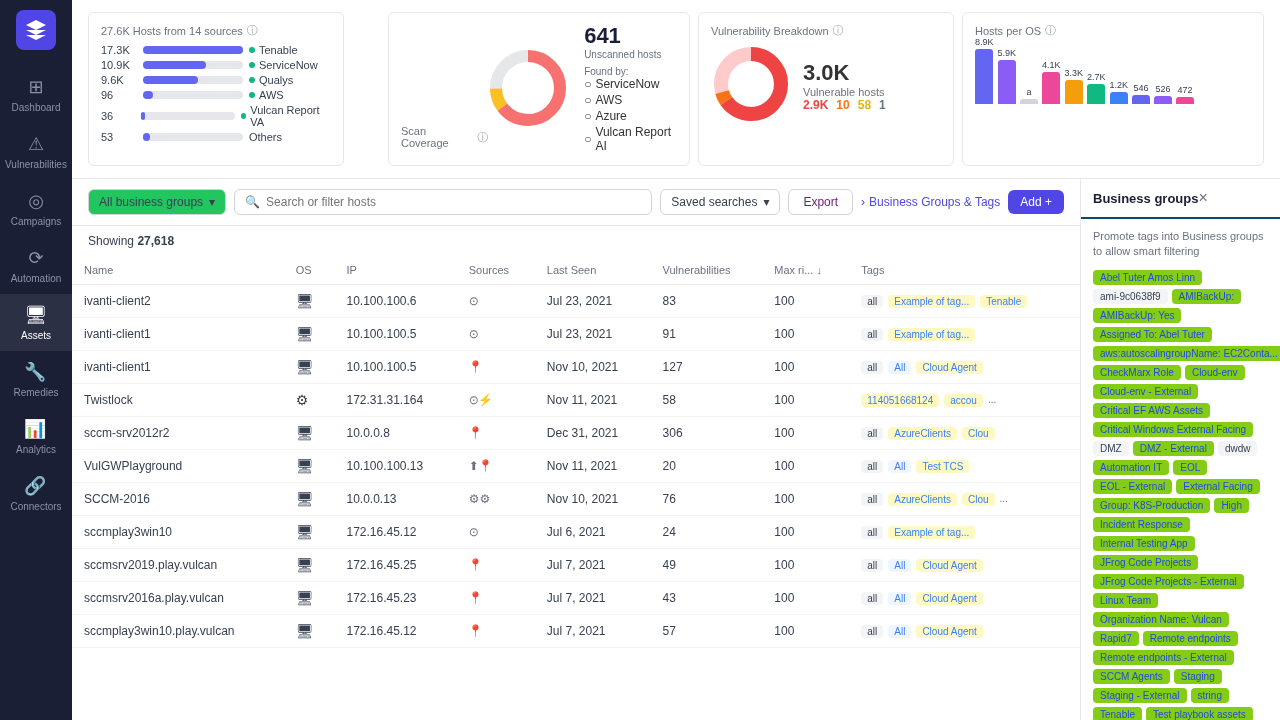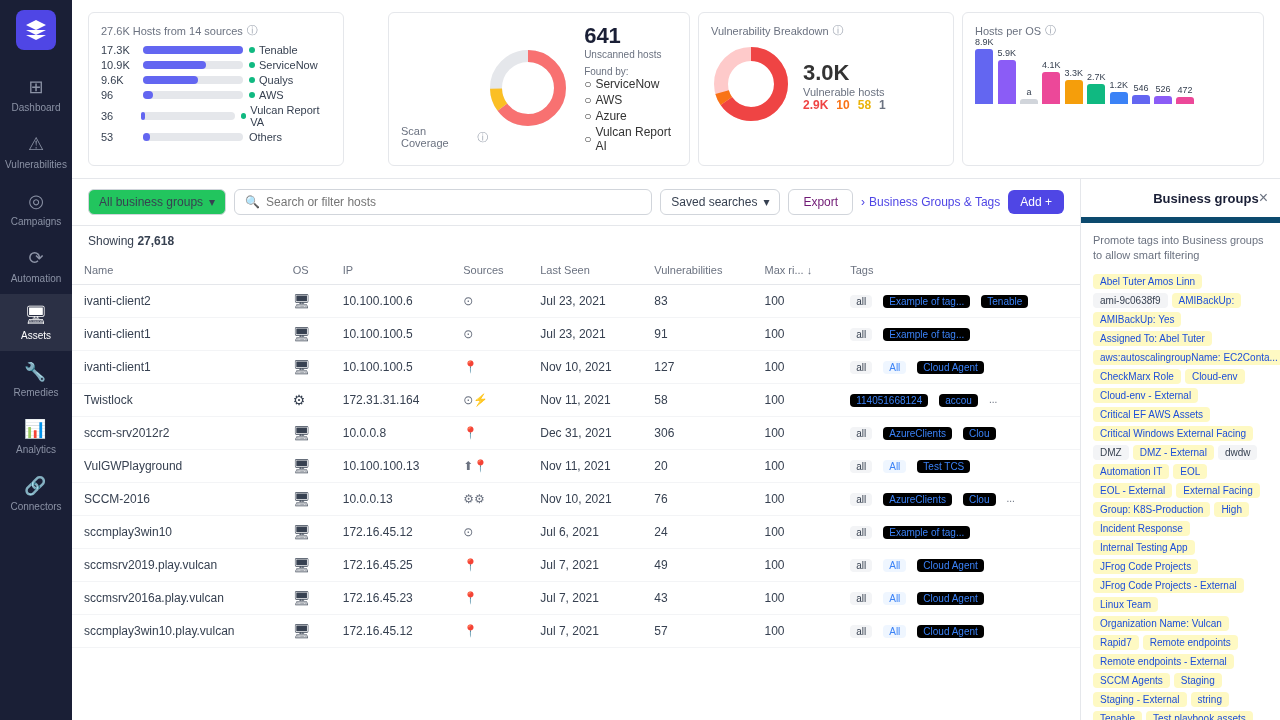--- a/index.html
+++ b/index.html
@@ -66,36 +66,36 @@
 
     
     .table-container { flex: 1; overflow-y: auto; }
     .showing-row { padding: 8px 16px; font-size: 12px; color: #374151; }
     .showing-row strong { font-weight: 600; }
     table { width: 100%; border-collapse: collapse; }
     thead th { padding: 8px 12px; text-align: left; font-size: 11px; color: #6b7280; font-weight: 500; border-bottom: 1px solid #e5e7eb; white-space: nowrap; background: white; position: sticky; top: 0; }
     tbody tr { border-bottom: 1px solid #f3f4f6; }
     tbody td { padding: 8px 12px; font-size: 12px; color: #374151; }
     .os-icon { font-size: 14px; }
-    .tag-cell { display: flex; flex-wrap: wrap; gap: 11px; max-width: 200px; }
-    .tag { background: #000000; color: #3b82f6; border-radius: 4px; padding: 1px 6px; font-size: 10px; white-space: nowrap; }
+    .tag-cell { display: flex; flex-wrap: wrap; gap: 5px; max-width: 200px; }
+    .tag { background: #fef9c3; color: #3b82f6; border-radius: 4px; padding: 1px 6px; font-size: 10px; white-space: nowrap; }
     .tag.all { background: #f3f4f6; color: #374151; }
     .tag.all-blue { background: #eff6ff; color: #3b82f6; }
     .tag-more { color: #6b7280; font-size: 10px; }
     .vuln-source-icon { font-size: 12px; color: #6b7280; }
 
     
     .right-panel { width: 200px; background: white; border-left: 1px solid #e5e7eb; display: flex; flex-direction: column; overflow: hidden; flex-shrink: 0; }
-    .right-panel-header { display: flex; justify-content: flex-end; align-items: center; padding: 10px 12px; border-bottom: 6px solid #0c4a6e; }
+    .right-panel-header { display: flex; justify-content: flex-start; align-items: center; padding: 10px 12px; border-bottom: 2px solid #0c4a6e; }
     .right-panel-title { font-size: 13px; font-weight: 600; color: #1a1f36; }
     .right-panel-body { flex: 1; overflow-y: auto; padding: 10px 12px; }
     .right-panel-subtitle { font-size: 11px; color: #6b7280; margin-bottom: 10px; line-height: 1.4; }
     .tag-cloud { display: flex; flex-wrap: wrap; gap: 4px; }
     .biz-tag { border-radius: 4px; padding: 2px 7px; font-size: 10px; white-space: nowrap; cursor: pointer; }
-    .biz-tag-blue { background: #fef9c3; color: #1d4ed8; }
+    .biz-tag-blue { background: #84cc16; color: #1d4ed8; }
     .biz-tag-gray { background: #f3f4f6; color: #374151; }
     .close-btn { background: none; border: none; cursor: pointer; color: #6b7280; font-size: 16px; }
 
     
     .donut-svg { width: 80px; height: 80px; }
 
     
     .info-icon { color: #9ca3af; font-size: 11px; cursor: pointer; }
 
     

